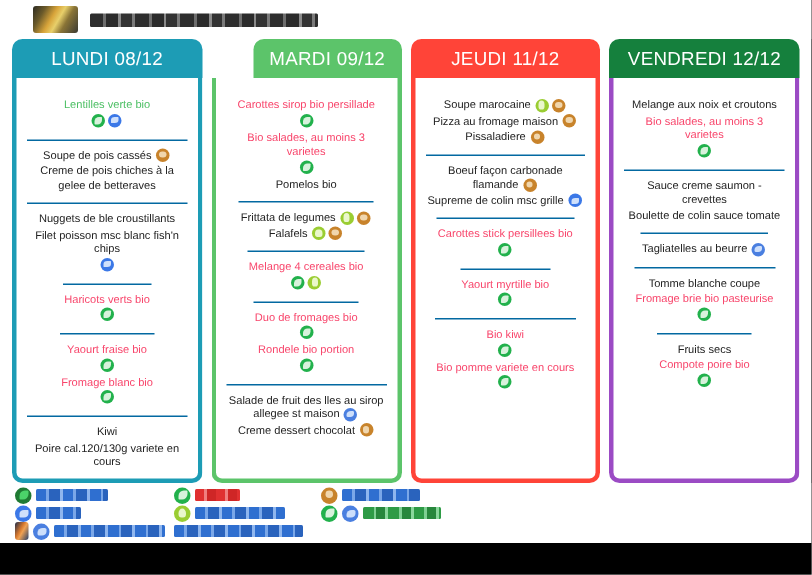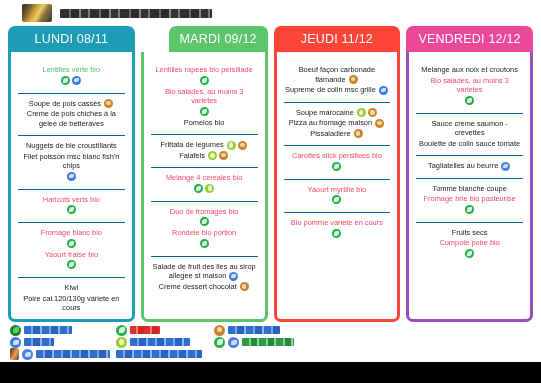--- a/index.html
+++ b/index.html
@@ -78,20 +78,21 @@
     overflow:hidden;
   }
   .inner-card{
     background:#fff;
     height:100%;
     box-sizing:border-box;
     padding:8px 4px 4px 4px;
     display:flex;
     flex-direction:column;
     gap:0px;
+    align-items:center;
   }
   .course{
     padding:1px 0 3px 0;
   }
   .course + .course{
     border-top:1px solid #0369a1;
     margin-top:3px;
     padding-top:5px;
   }
   .dish{
@@ -221,54 +222,54 @@
 
 <div id="app">
 
   <div class="topbar">
     <div class="topbar-logo"></div>
     <div class="topbar-title"></div>
   </div>
 
   <div class="board">
       <div class="day-col">
-        <div class="day-header" style="background: rgb(29, 156, 181);">LUNDI 08/11</div>
+        <div class="day-header" style="background: rgb(29, 156, 181);">LUNDI 08/12</div>
         <div class="day-body" style="border-color: rgb(29, 156, 181);">
           <div class="inner-card">
             <div class="course">
               <div class="dish green"><span class="dish-label">Lentilles verte bio</span><br><span class="badges"><span class="badge leaf"></span><span class="badge fish"></span></span></div>
             </div>
             <div class="course">
               <div class="dish"><span class="dish-label">Soupe de pois cassés</span><span class="badges inline"><span class="badge pig"></span></span></div>
               <div class="dish"><span class="dish-label">Creme de pois chiches à la gelee de betteraves</span></div>
             </div>
             <div class="course">
               <div class="dish"><span class="dish-label">Nuggets de ble croustillants</span></div>
               <div class="dish"><span class="dish-label">Filet poisson msc blanc fish'n chips</span><br><span class="badges"><span class="badge fish"></span></span></div>
             </div>
             <div class="course">
               <div class="dish bio"><span class="dish-label">Haricots verts bio</span><br><span class="badges"><span class="badge leaf"></span></span></div>
             </div>
             <div class="course">
+              <div class="dish bio"><span class="dish-label">Yaourt fraise bio</span><br><span class="badges"><span class="badge leaf"></span></span></div>
               <div class="dish bio"><span class="dish-label">Fromage blanc bio</span><br><span class="badges"><span class="badge leaf"></span></span></div>
-              <div class="dish bio"><span class="dish-label">Yaourt fraise bio</span><br><span class="badges"><span class="badge leaf"></span></span></div>
             </div>
             <div class="course">
               <div class="dish"><span class="dish-label">Kiwi</span></div>
               <div class="dish"><span class="dish-label">Poire cal.120/130g variete en cours</span></div>
             </div>
           </div>
         </div>
       </div>
       <div class="day-col">
         <div class="day-header" style="background: rgb(92, 196, 106); margin-left: 28px;">MARDI 09/12</div>
         <div class="day-body" style="border-color: rgb(92, 196, 106);">
           <div class="inner-card">
             <div class="course">
-              <div class="dish bio"><span class="dish-label">Lentilles rapees bio persillade</span><br><span class="badges"><span class="badge leaf"></span></span></div>
+              <div class="dish bio"><span class="dish-label">Carottes sirop bio persillade</span><br><span class="badges"><span class="badge leaf"></span></span></div>
               <div class="dish bio"><span class="dish-label">Bio salades, au moins 3 varietes</span><br><span class="badges"><span class="badge leaf"></span></span></div>
               <div class="dish"><span class="dish-label">Pomelos bio</span></div>
             </div>
             <div class="course">
               <div class="dish"><span class="dish-label">Frittata de legumes</span><span class="badges inline"><span class="badge veg"></span><span class="badge pig"></span></span></div>
               <div class="dish"><span class="dish-label">Falafels</span><span class="badges inline"><span class="badge veg"></span><span class="badge pig"></span></span></div>
             </div>
             <div class="course">
               <div class="dish bio"><span class="dish-label">Melange 4 cereales bio</span><br><span class="badges"><span class="badge leaf"></span><span class="badge veg"></span></span></div>
             </div>
@@ -281,42 +282,43 @@
               <div class="dish"><span class="dish-label">Creme dessert chocolat</span><span class="badges inline"><span class="badge pig"></span></span></div>
             </div>
           </div>
         </div>
       </div>
       <div class="day-col">
         <div class="day-header" style="background: rgb(255, 68, 56);">JEUDI 11/12</div>
         <div class="day-body" style="border-color: rgb(255, 68, 56);">
           <div class="inner-card">
             <div class="course">
-              <div class="dish"><span class="dish-label">Boeuf façon carbonade flamande</span><span class="badges inline"><span class="badge pig"></span></span></div>
-              <div class="dish"><span class="dish-label">Supreme de colin msc grille</span><span class="badges inline"><span class="badge fish"></span></span></div>
-            </div>
-            <div class="course">
               <div class="dish"><span class="dish-label">Soupe marocaine</span><span class="badges inline"><span class="badge veg"></span><span class="badge pig"></span></span></div>
               <div class="dish"><span class="dish-label">Pizza au fromage maison</span><span class="badges inline"><span class="badge pig"></span></span></div>
               <div class="dish"><span class="dish-label">Pissaladiere</span><span class="badges inline"><span class="badge pig"></span></span></div>
             </div>
             <div class="course">
+              <div class="dish"><span class="dish-label">Boeuf façon carbonade flamande</span><span class="badges inline"><span class="badge pig"></span></span></div>
+              <div class="dish"><span class="dish-label">Supreme de colin msc grille</span><span class="badges inline"><span class="badge fish"></span></span></div>
+            </div>
+            <div class="course">
               <div class="dish bio"><span class="dish-label">Carottes stick persillees bio</span><br><span class="badges"><span class="badge leaf"></span></span></div>
             </div>
             <div class="course">
               <div class="dish bio"><span class="dish-label">Yaourt myrtille bio</span><br><span class="badges"><span class="badge leaf"></span></span></div>
             </div>
             <div class="course">
+              <div class="dish bio"><span class="dish-label">Bio kiwi</span><br><span class="badges"><span class="badge leaf"></span></span></div>
               <div class="dish bio"><span class="dish-label">Bio pomme variete en cours</span><br><span class="badges"><span class="badge leaf"></span></span></div>
             </div>
           </div>
         </div>
       </div>
       <div class="day-col">
-        <div class="day-header" style="background: #ec4899;">VENDREDI 12/12</div>
+        <div class="day-header" style="background: #15803d;">VENDREDI 12/12</div>
         <div class="day-body" style="border-color: rgb(155, 75, 196);">
           <div class="inner-card">
             <div class="course">
               <div class="dish"><span class="dish-label">Melange aux noix et croutons</span></div>
               <div class="dish bio"><span class="dish-label">Bio salades, au moins 3 varietes</span><br><span class="badges"><span class="badge leaf"></span></span></div>
             </div>
             <div class="course">
               <div class="dish"><span class="dish-label">Sauce creme saumon - crevettes</span></div>
               <div class="dish"><span class="dish-label">Boulette de colin sauce tomate</span></div>
             </div>

